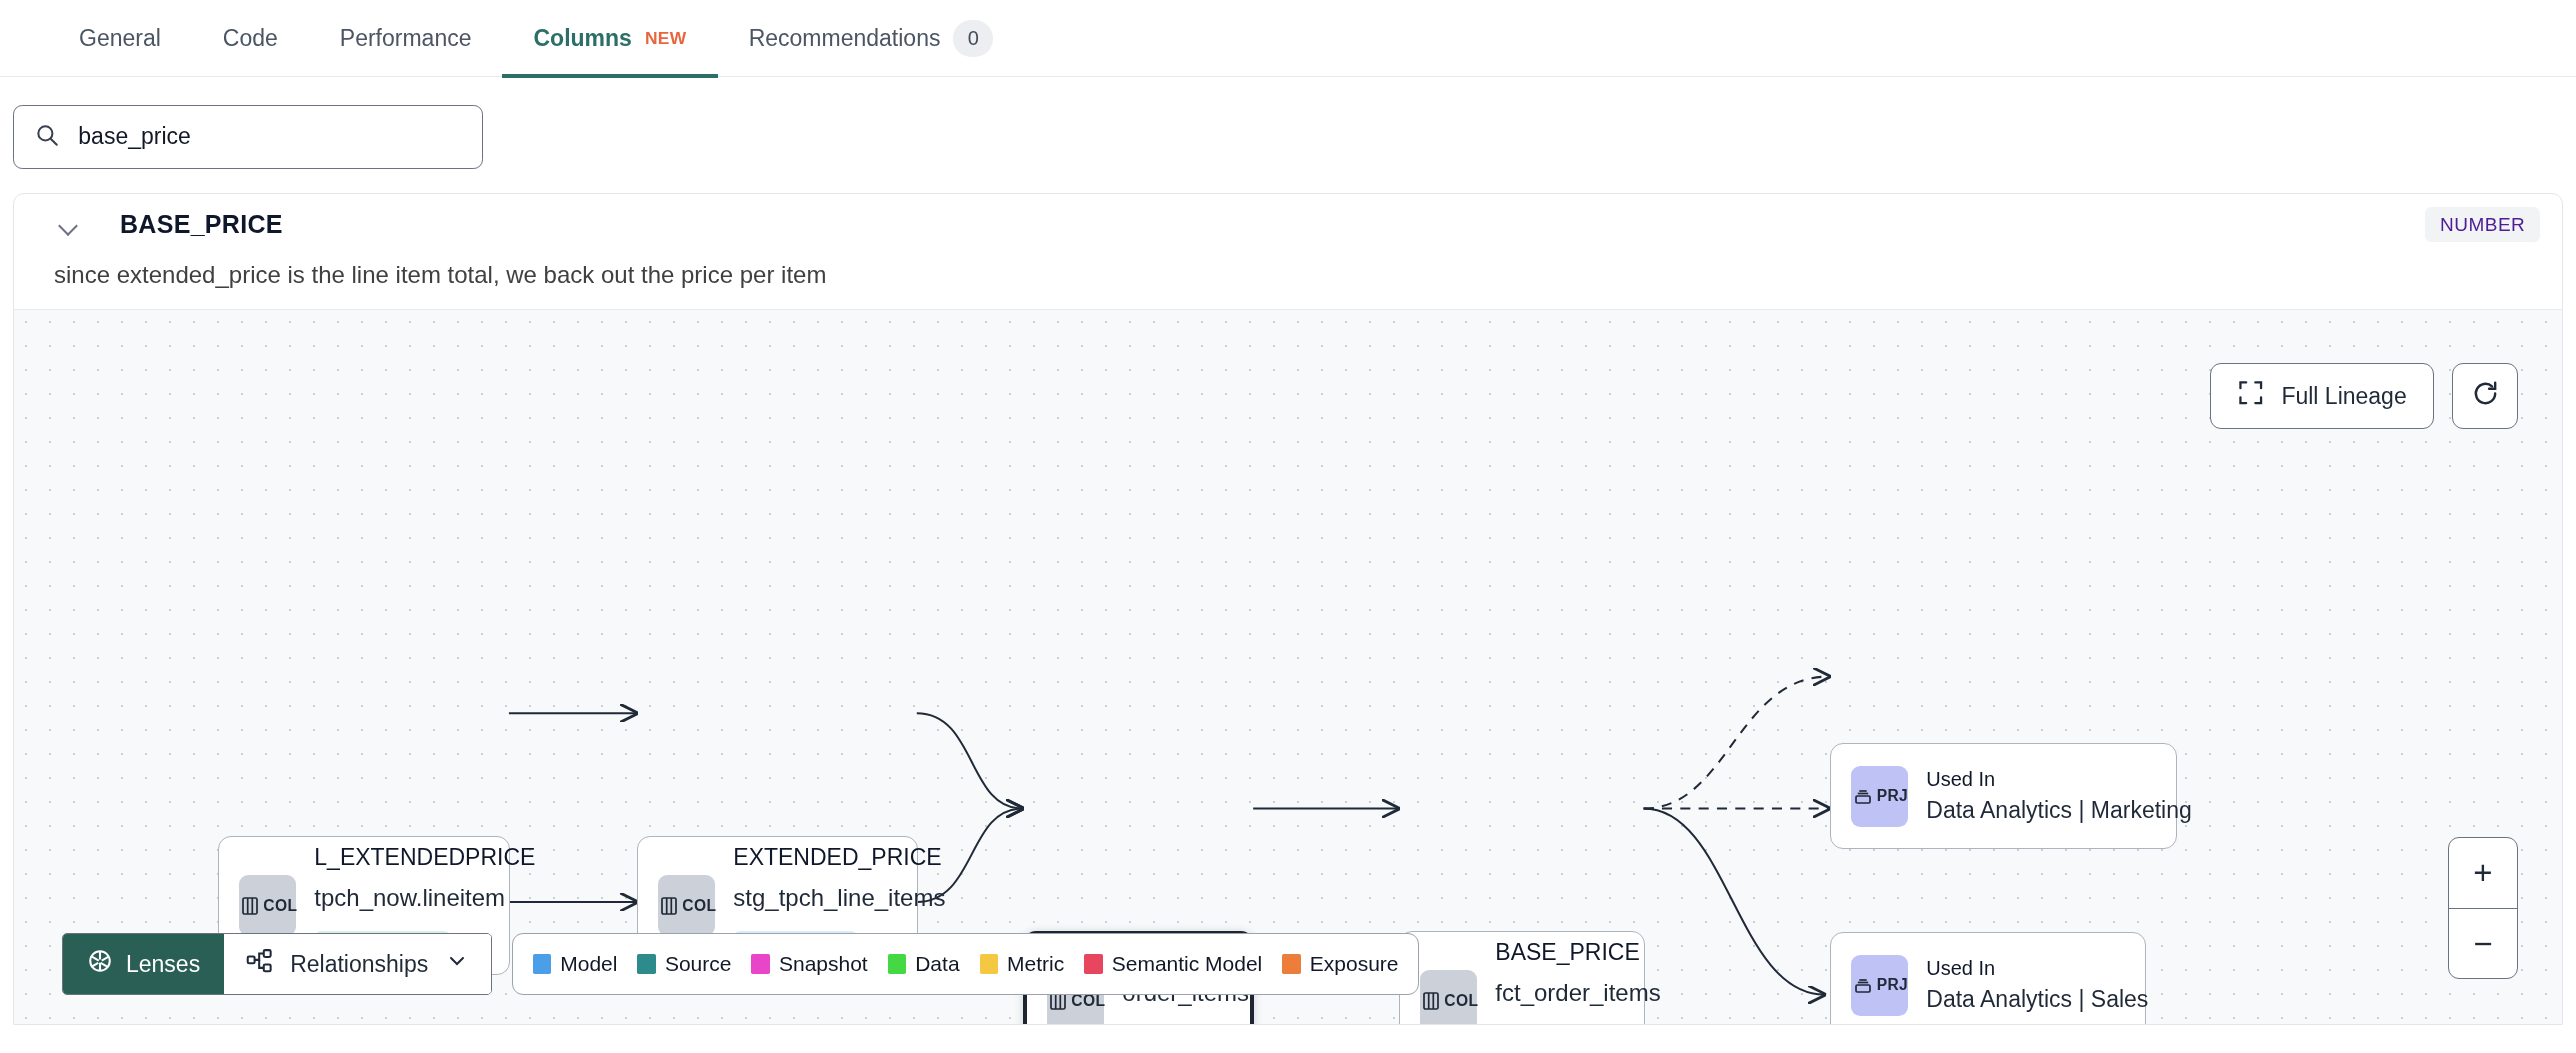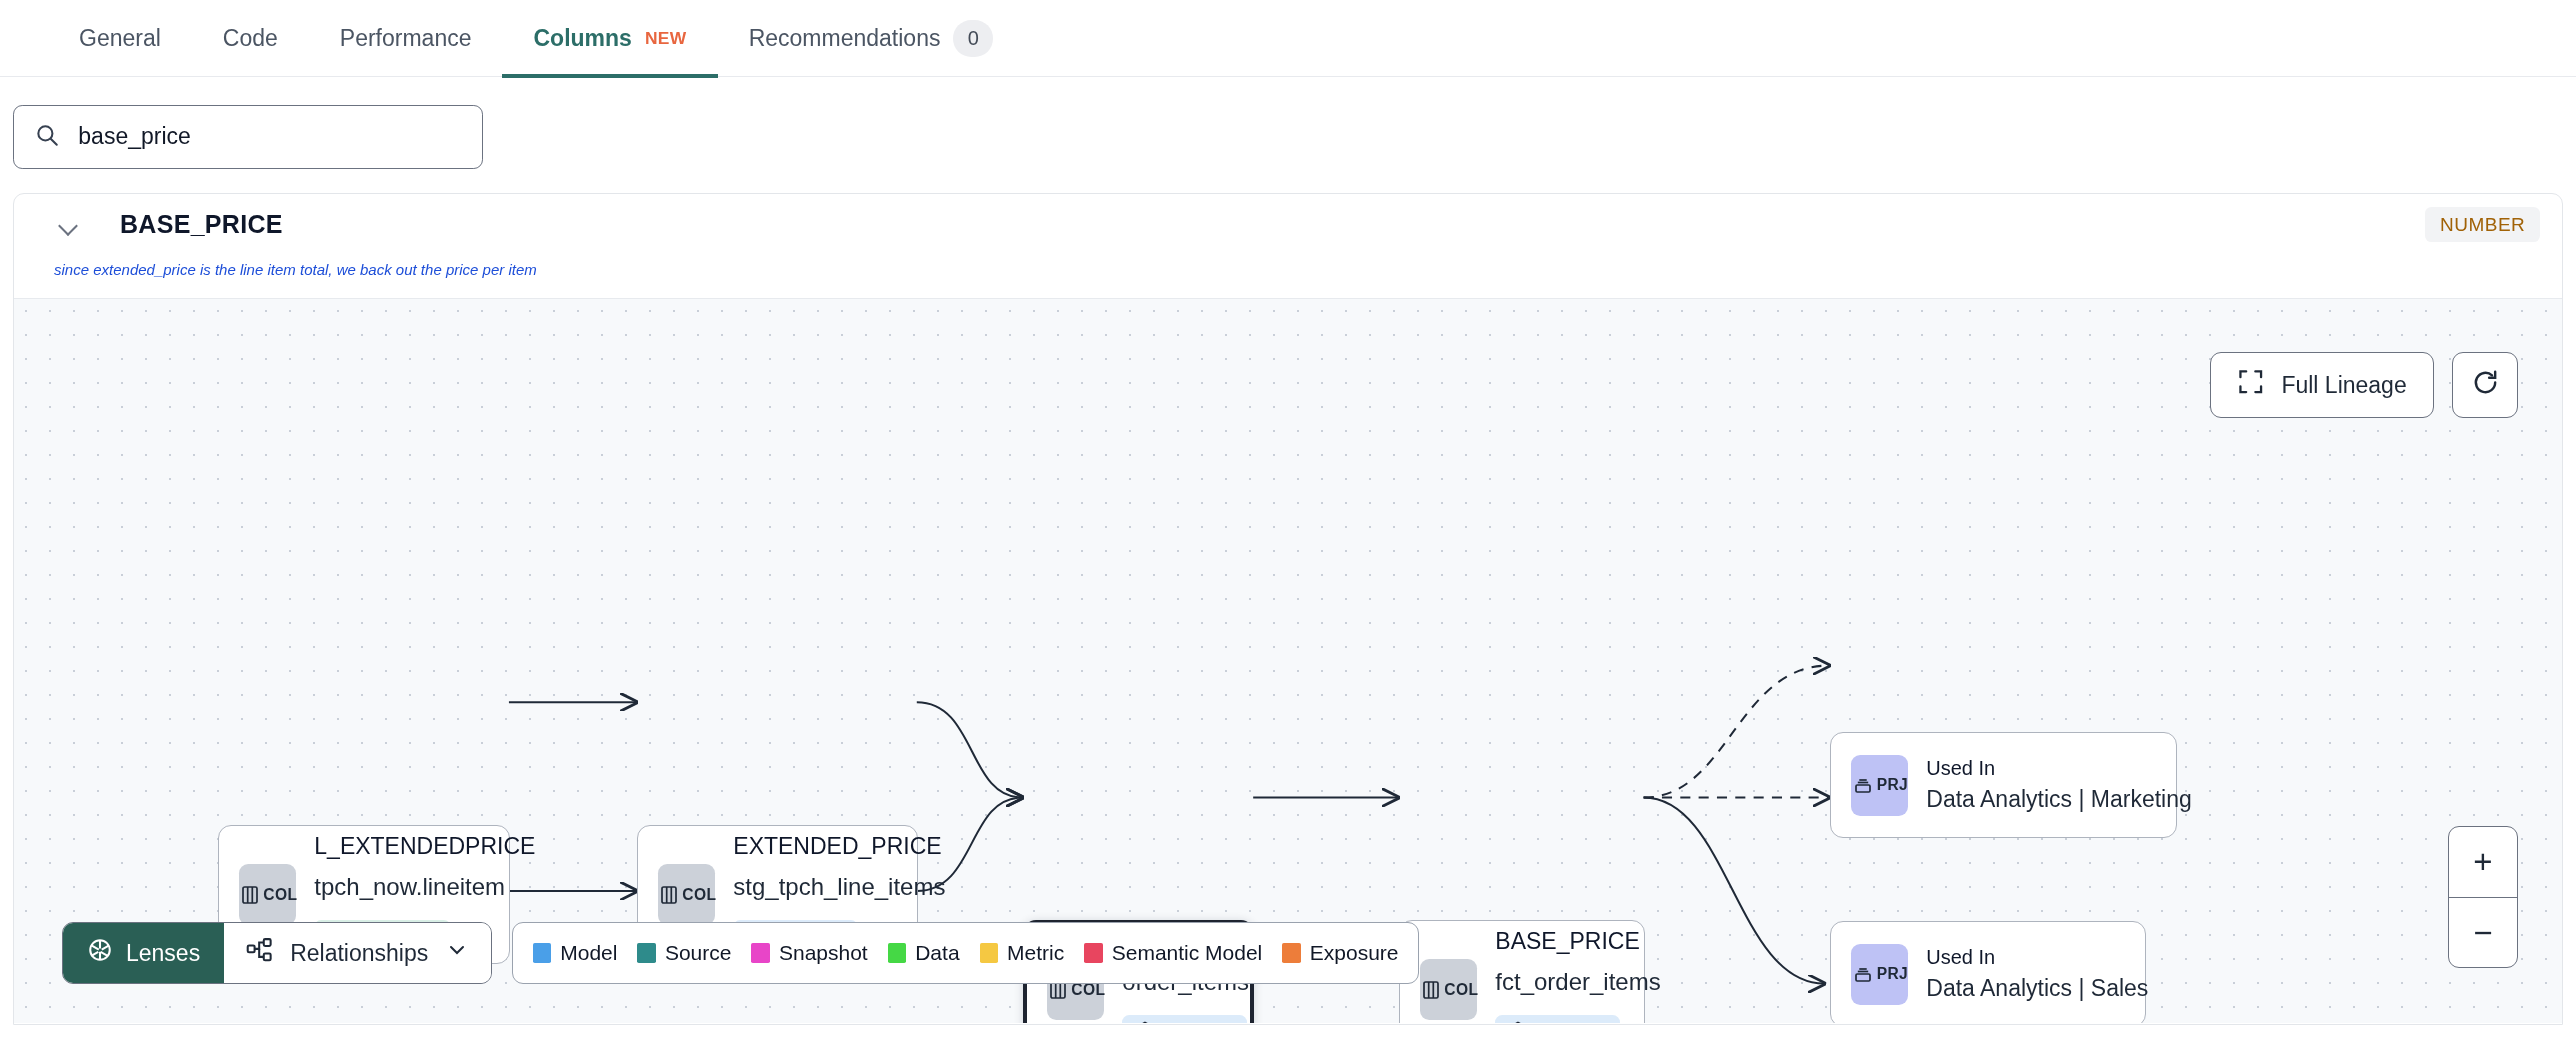--- a/index.html
+++ b/index.html
@@ -119,31 +119,30 @@
   .col-title {
     margin-left: 40px;
     font-size: 25px;
     font-weight: 700;
     color: #0f172a;
     letter-spacing: 0.3px;
   }
   .type-badge {
     margin-left: auto;
     background: #f2f3f5;
-    color: #a16207;
+    color: #4c1d95;
     border-radius: 6.4px;
     padding: 6.4px 14.7px;
     font-size: 19px;
     letter-spacing: 0.5px;
   }
   .col-desc {
     padding: 5.5px 0 20px 40px;
-    font-size: 15px;
-    color: #1d4ed8;
-    font-style: italic;
+    font-size: 24px;
+    color: #404040;
   }
 
   
   .canvas {
     position: relative;
     height: 725px;
     background-color: #f7f9fb;
     background-image: radial-gradient(circle, #c9cfd8 1.2px, transparent 1.3px);
     background-size: 24px 24px;
     border-top: 1.8px solid #e7eaee;
@@ -257,21 +256,21 @@
   .bottombar {
     position: absolute;
     left: 48px; bottom: 39px;
     display: flex;
     align-items: center;
     gap: 20px;
     z-index: 5;
   }
   .lenses-group {
     display: flex;
-    border-radius: 11px;
+    border-radius: 5px;
     overflow: hidden;
     border: 1.8px solid #6b7280;
     height: 62px;
     background: #fff;
   }
   .lenses-btn {
     background: #2a5f55;
     color: #fff;
     display: flex;
     align-items: center;

